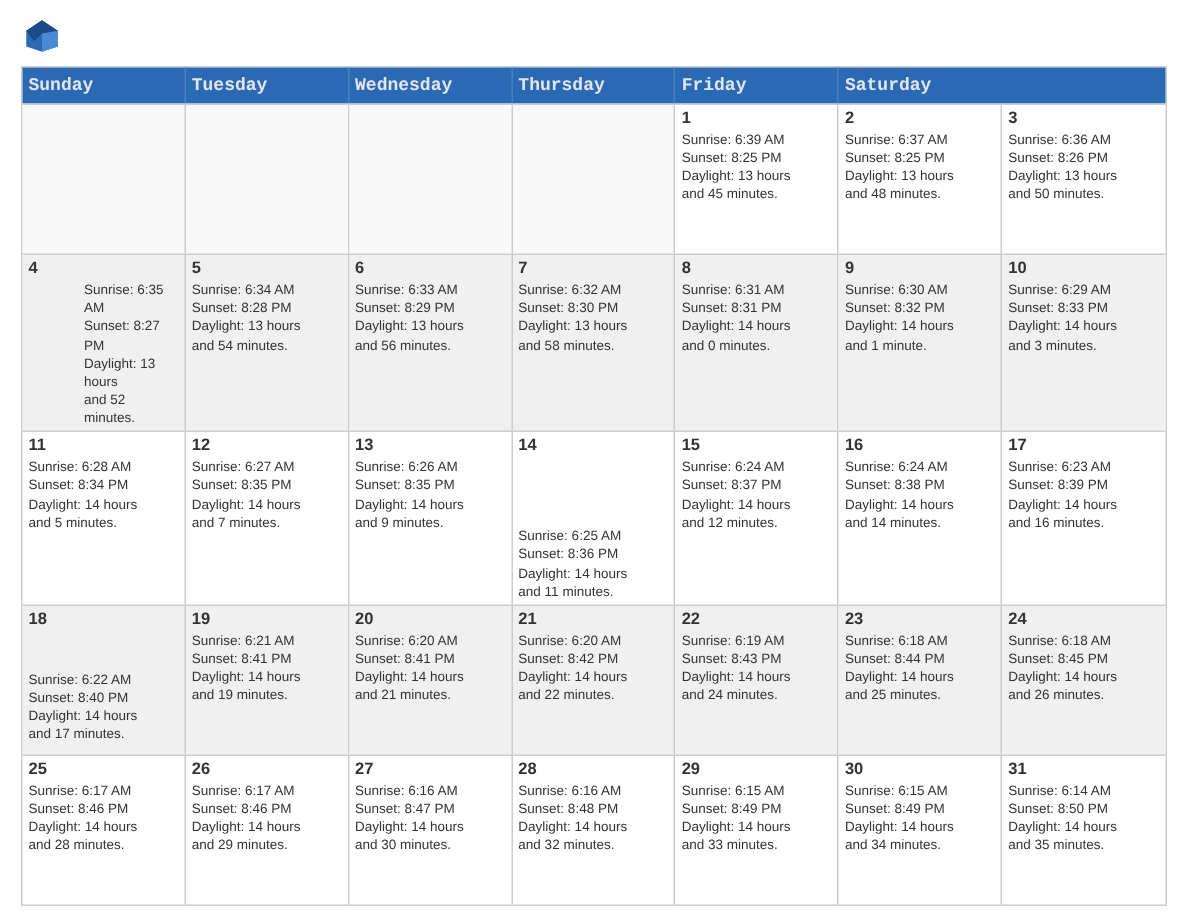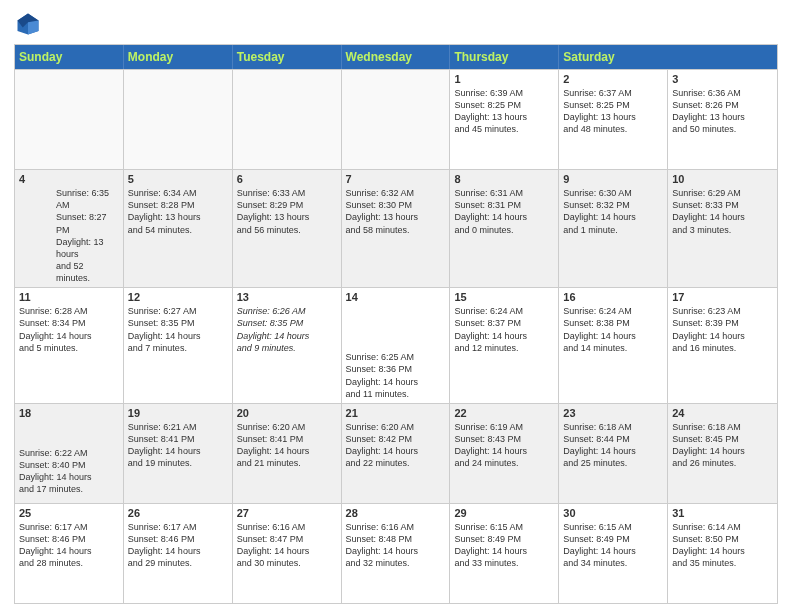--- a/index.html
+++ b/index.html
@@ -65,26 +65,27 @@
       display: flex;
       flex-direction: column;
       border: 1px solid #ccc;
     }
     .cal-header-row {
       display: grid;
       grid-template-columns: repeat(7, 1fr);
       background: #2a6ab5;
     }
     .cal-header-cell {
-      color: #bef264;
+      color: #e5e5e5;
       font-size: 12px;
       font-weight: bold;
       padding: 5px 4px;
       text-align: left;
       border-right: 1px solid #4a7fc0;
+      font-family: Liberation Mono, monospace;
     }
     .cal-header-cell:last-child { border-right: none; }
     .cal-body {
       flex: 1;
       display: flex;
       flex-direction: column;
     }
     .cal-week {
       display: grid;
       grid-template-columns: repeat(7, 1fr);
@@ -133,24 +134,24 @@
     </div>
     <div class="title-block">
       <div class="main-title"></div>
       <div class="subtitle"></div>
     </div>
   </div>
 
   <div class="calendar">
     <div class="cal-header-row">
     <div class="cal-header-cell">Sunday</div>
-        <div class="cal-header-cell">Monday</div>
         <div class="cal-header-cell">Tuesday</div>
         <div class="cal-header-cell">Wednesday</div>
         <div class="cal-header-cell">Thursday</div>
+        <div class="cal-header-cell">Friday</div>
         <div class="cal-header-cell">Saturday</div>
       </div>
     <div class="cal-body">
     <div class="cal-week">
           <div class="cal-cell empty"></div>
           <div class="cal-cell empty"></div>
           <div class="cal-cell empty"></div>
           <div class="cal-cell empty"></div>
           <div class="cal-cell">
             <span class="day-number">1</span>
@@ -235,21 +236,21 @@
           </div>
           <div class="cal-cell">
             <span class="day-number">12</span>
             <div class="cell-text" style="white-space: pre-line;">Sunrise: 6:27 AM
 Sunset: 8:35 PM
 Daylight: 14 hours
 and 7 minutes.</div>
           </div>
           <div class="cal-cell">
             <span class="day-number">13</span>
-            <div class="cell-text" style="white-space: pre-line; font-style: italic;">Sunrise: 6:26 AM
+            <div class="cell-text" style="white-space: pre-line;">Sunrise: 6:26 AM
 Sunset: 8:35 PM
 Daylight: 14 hours
 and 9 minutes.</div>
           </div>
           <div class="cal-cell">
             <span class="day-number">14</span>
             <div class="cell-text" style="white-space: pre-line; margin-top: 48px;">Sunrise: 6:25 AM
 Sunset: 8:36 PM
 Daylight: 14 hours
 and 11 minutes.</div>

